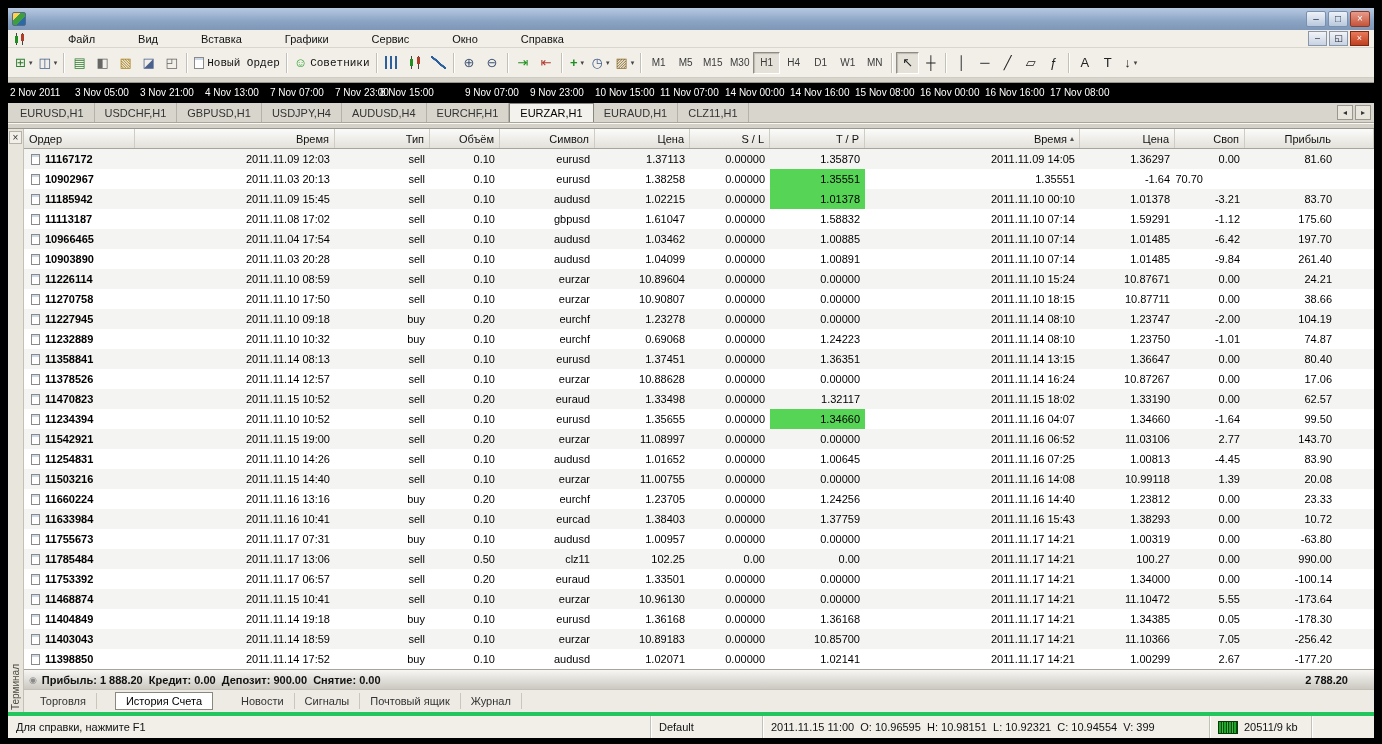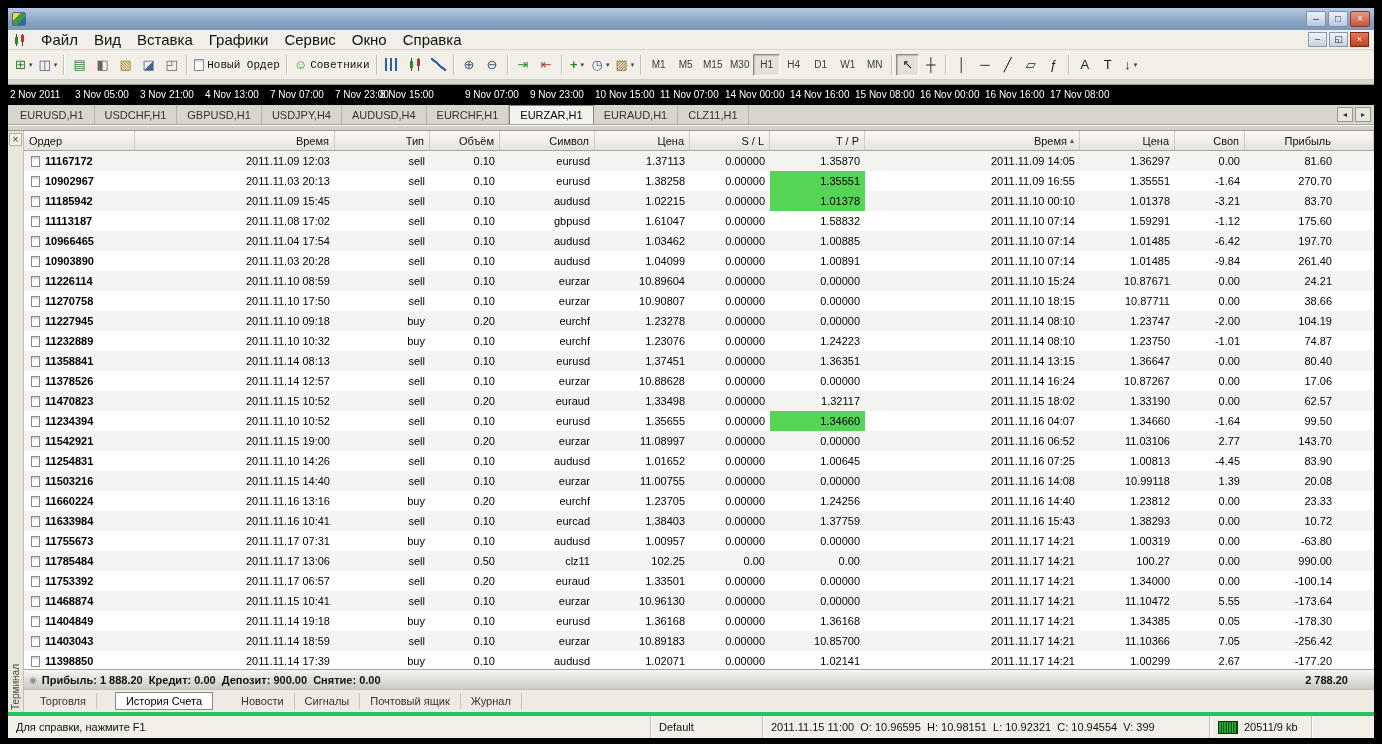--- a/index.html
+++ b/index.html
@@ -15,21 +15,21 @@
   .wbtn{width:20px;height:16px;background:linear-gradient(#eef2f8,#b9c8dd);border:1px solid #7a90ad;border-radius:2px;font-size:10px;line-height:14px;text-align:center;color:#23344e;}
   .wbtn.close{background:linear-gradient(#e89a8a,#c4543a);color:#fff;border-color:#8a3a28;}
 
   
   .menubar{flex:0 0 18px;background:#f1efe8;border-bottom:1px solid #d9d6cd;display:flex;align-items:center;padding:0 2px;}
   .chartwicon{width:15px;height:12px;margin:0 5px 0 3px;background:
     linear-gradient(#1f8f1f,#1f8f1f) 2px 3px/3px 7px no-repeat,
     linear-gradient(#b23c2a,#b23c2a) 8px 1px/3px 7px no-repeat,
     linear-gradient(#444,#444) 3px 0/1px 12px no-repeat,
     linear-gradient(#444,#444) 9px 0/1px 12px no-repeat;}
-  .mitem{font-size:15px;color:#111;padding:1px 8px;}
+  .mitem{font-size:11px;color:#111;padding:1px 8px;margin-left:27px;}
   .mdibtns{margin-left:auto;display:flex;gap:2px;padding-right:3px;}
   .mdib{width:19px;height:15px;font-size:9px;line-height:13px;text-align:center;background:linear-gradient(#f2f4f8,#c7d2e2);border:1px solid #8a97ab;color:#223;}
   .mdib.close{background:linear-gradient(#e87a5a,#c04020);color:#fff;border-color:#7a2a12;}
 
   
   .toolbar{flex:0 0 30px;display:flex;align-items:center;padding:0 4px;background:#f1efe8;border-bottom:1px solid #cfccc3;overflow:hidden;}
   .tbtn{height:22px;min-width:23px;padding:0 2px;display:inline-flex;align-items:center;justify-content:center;gap:3px;border:1px solid transparent;border-radius:1px;flex:0 0 auto;}
   .tbtn .g{font-size:13px;line-height:1;}
   .tbtn.tf{font-size:10px;color:#3a3a3a;min-width:27px;}
   .tbtn.on{background:#e4e1d8;border-color:#8f8c83 #fff #fff #8f8c83;box-shadow:inset 1px 1px 1px rgba(0,0,0,.18);}
@@ -329,21 +329,20 @@
           </div>
           <div class="trow">
             <span class="c l"><span class="page-ic small"></span>10902967</span>
             <span class="c">2011.11.03 20:13</span>
             <span class="c">sell</span>
             <span class="c">0.10</span>
             <span class="c">eurusd</span>
             <span class="c">1.38258</span>
             <span class="c">0.00000</span>
             <span class="c" style="background:#55d455">1.35551</span>
-            <span class="c">2011.11.09 16:55</span>
             <span class="c">1.35551</span>
             <span class="c">-1.64</span>
             <span class="c profit">270.70</span>
           </div>
           <div class="trow">
             <span class="c l"><span class="page-ic small"></span>11185942</span>
             <span class="c">2011.11.09 15:45</span>
             <span class="c">sell</span>
             <span class="c">0.10</span>
             <span class="c">audusd</span>
@@ -438,21 +437,21 @@
             <span class="c">1.23747</span>
             <span class="c">-2.00</span>
             <span class="c profit">104.19</span>
           </div>
           <div class="trow">
             <span class="c l"><span class="page-ic small"></span>11232889</span>
             <span class="c">2011.11.10 10:32</span>
             <span class="c">buy</span>
             <span class="c">0.10</span>
             <span class="c">eurchf</span>
-            <span class="c">1.23076</span>
+            <span class="c">0.69068</span>
             <span class="c">0.00000</span>
             <span class="c">1.24223</span>
             <span class="c">2011.11.14 08:10</span>
             <span class="c">1.23750</span>
             <span class="c">-1.01</span>
             <span class="c profit">74.87</span>
           </div>
           <div class="trow">
             <span class="c l"><span class="page-ic small"></span>11358841</span>
             <span class="c">2011.11.14 08:13</span>
@@ -658,21 +657,21 @@
             <span class="c">10.89183</span>
             <span class="c">0.00000</span>
             <span class="c">10.85700</span>
             <span class="c">2011.11.17 14:21</span>
             <span class="c">11.10366</span>
             <span class="c">7.05</span>
             <span class="c profit">-256.42</span>
           </div>
           <div class="trow">
             <span class="c l"><span class="page-ic small"></span>11398850</span>
-            <span class="c">2011.11.14 17:39</span>
+            <span class="c">2011.11.14 17:52</span>
             <span class="c">buy</span>
             <span class="c">0.10</span>
             <span class="c">audusd</span>
             <span class="c">1.02071</span>
             <span class="c">0.00000</span>
             <span class="c">1.02141</span>
             <span class="c">2011.11.17 14:21</span>
             <span class="c">1.00299</span>
             <span class="c">2.67</span>
             <span class="c profit">-177.20</span>

